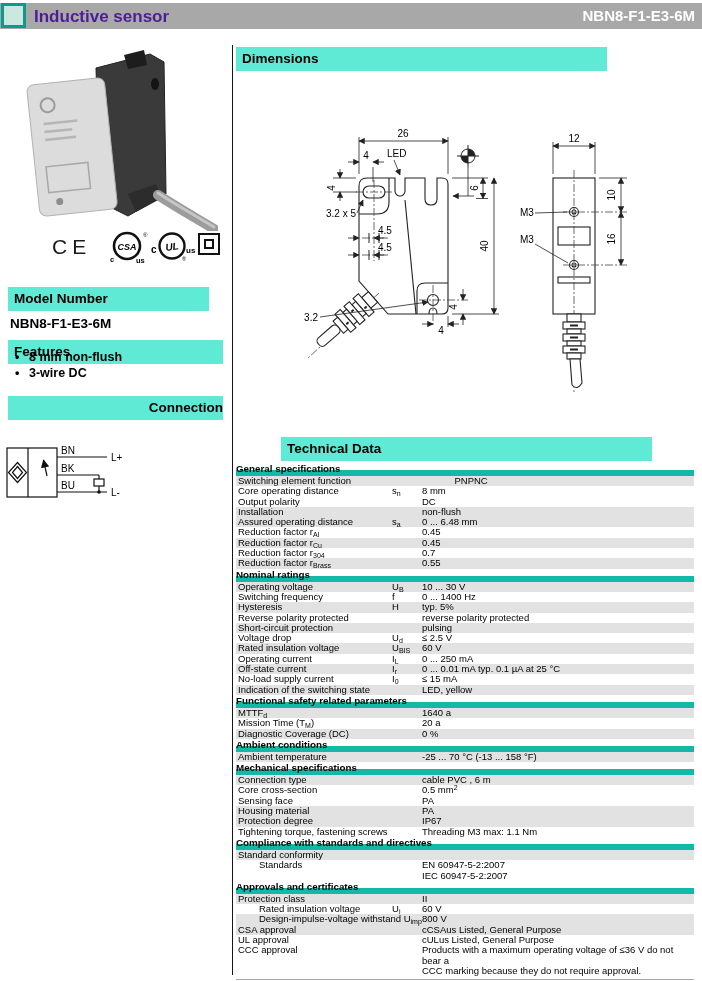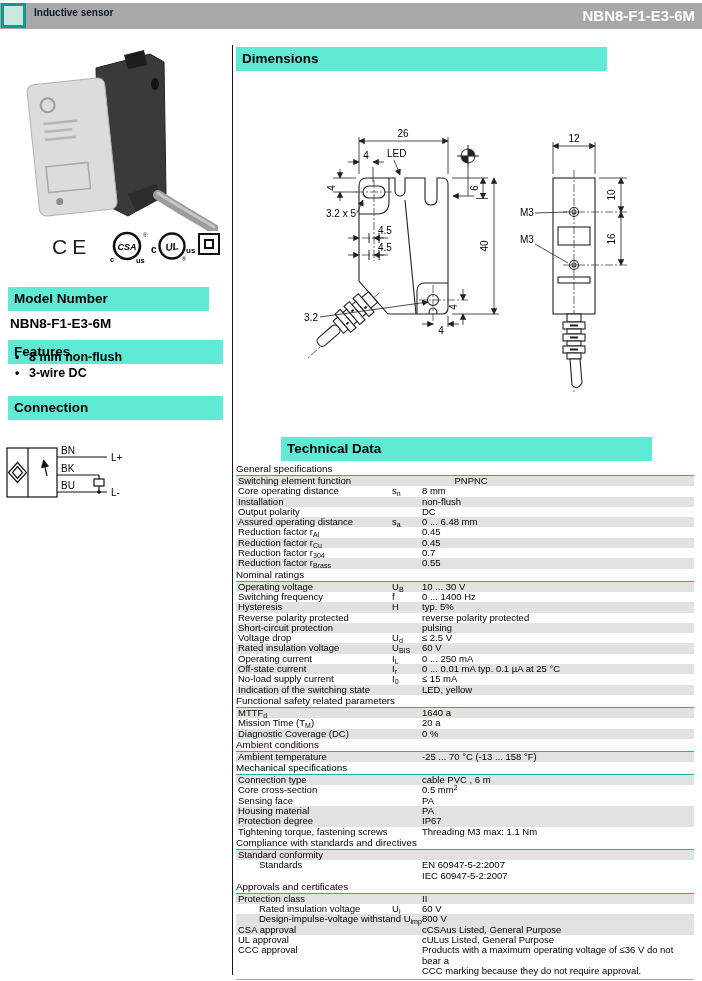--- a/index.html
+++ b/index.html
@@ -1,35 +1,35 @@
 <!DOCTYPE html>
 <html><head>
 <meta charset="utf-8">
 <style>
   html,body{margin:0;padding:0;background:#fff;}
   .page{position:relative;width:702px;height:981px;background:#fff;overflow:hidden;
         font-family:"Liberation Sans",sans-serif;color:#000;}
   
   .topbar{position:absolute;left:0;top:3px;width:702px;height:26px;background:#a8a8a8;}
   .brandbox{position:absolute;left:1px;top:0px;width:19px;height:19px;background:#cbe7e0;border:3px solid #0a9b8d;}
-  .topbar-title{position:absolute;left:34px;top:4px;font-size:10px;font-weight:bold;color:#0f172a;}
+  .topbar-title{position:absolute;left:34px;top:4px;font-size:17px;font-weight:bold;color:#4c1d95;}
   .topbar-model{position:absolute;right:7px;top:4px;font-size:15px;font-weight:bold;color:#fff;}
   
   .secbar{position:absolute;background:#5eead4;height:24px;line-height:24px;padding-left:6px;
           font-size:13.5px;font-weight:bold;box-sizing:border-box;}
   .divider{position:absolute;left:232px;top:45px;width:1px;height:930px;background:#161616;}
   
   .model-value{position:absolute;left:10px;top:316px;font-size:13.5px;font-weight:bold;}
   .features-list{position:absolute;left:8px;top:347px;width:215px;margin:2px;padding:0;list-style:none;}
   .features-list li{font-size:12.5px;font-weight:bold;line-height:16px;}
   .features-list li::before{content:"•";display:inline-block;width:14px;padding-left:5px;}
   svg text{font-family:"Liberation Sans",sans-serif;}
   
   .tech-table{position:absolute;left:236px;top:463px;width:458px;border-bottom:1px solid #a9a9a9;padding-bottom:3px;}
-  .tsec{font-size:9.8px;font-weight:normal;line-height:12px;height:13px;border-bottom:1px solid #14b8a6;box-sizing:border-box;}
+  .tsec{font-size:9.8px;font-weight:bold;line-height:12px;height:13px;border-bottom:6px solid #14b8a6;box-sizing:border-box;}
   .trow{min-height:10.3px;line-height:10.3px;font-size:9.5px;}
   .trow.shade{background:#e2e2e2;}
   .tlab{display:inline-block;width:156px;padding-left:2px;box-sizing:border-box;white-space:nowrap;vertical-align:top;}
   .tlab.ind2{padding-left:23px;}
   .tsym{display:inline-block;width:30px;white-space:nowrap;vertical-align:top;}
   .tval{display:inline-block;width:270px;white-space:pre-line;vertical-align:top;}
   .tval2{display:inline-block;vertical-align:top;}
   sub{font-size:7px;vertical-align:-2px;line-height:0;}
   sup{font-size:7px;vertical-align:3px;line-height:0;}
 </style>
@@ -86,21 +86,21 @@
 
   <div class="secbar" style="left:8px;top:287px;width:201px;">Model Number</div>
   <div class="model-value">NBN8-F1-E3-6M</div>
 
   <div class="secbar" style="left:8px;top:340px;width:215px;">Features</div>
   <ul class="features-list">
       <li>8 mm non-flush</li>
       <li>3-wire DC</li>
     </ul>
 
-  <div class="secbar" style="left:8px;top:396px;width:215px;">Connection</div>
+  <div class="secbar" style="left:8px;top:396px;width:215px;text-align:right;">Connection</div>
 
   <svg style="position:absolute;left:0;top:425px;" width="230" height="85" viewBox="0 0 230 85">
     <defs>
       <marker id="warr" viewBox="0 0 10 10" refX="9" refY="5" markerWidth="7" markerHeight="7" orient="auto-start-reverse">
         <path d="M0,0 L10,5 L0,10 Z" fill="#111"></path>
       </marker>
     </defs>
     <g fill="none" stroke="#111" stroke-width="1.2">
       <rect x="7" y="23" width="50" height="49"></rect>
       <line x1="28" y1="23" x2="28" y2="72"></line>
@@ -302,22 +302,22 @@
     <line x1="299" y1="138" x2="331" y2="137" stroke="#222" stroke-width="0.8"></line>
     <text x="284" y="168" font-size="10">M3</text>
     <line x1="299" y1="169" x2="332" y2="188" stroke="#222" stroke-width="0.8"></line>
   </svg>
 
   <div class="secbar" style="left:236px;top:437px;width:371px;margin-left:45px;">Technical Data</div>
   <div class="tech-table">
       <div class="tsec">General specifications</div>
       <div class="trow shade"><span class="tlab">Switching element function</span><span class="tsym"></span><span class="tval" style="width: 52px; text-align: right;">PNP</span><span class="tval2">NC</span></div>
       <div class="trow"><span class="tlab">Core operating distance</span><span class="tsym">s<sub>n</sub></span><span class="tval">8 mm</span></div>
+      <div class="trow"><span class="tlab">Output polarity</span><span class="tsym"></span><span class="tval">DC</span></div>
       <div class="trow shade"><span class="tlab">Installation</span><span class="tsym"></span><span class="tval">non-flush</span></div>
-      <div class="trow"><span class="tlab">Output polarity</span><span class="tsym"></span><span class="tval">DC</span></div>
       <div class="trow shade"><span class="tlab">Assured operating distance</span><span class="tsym">s<sub>a</sub></span><span class="tval">0 ... 6.48 mm</span></div>
       <div class="trow"><span class="tlab">Reduction factor r<sub>Al</sub></span><span class="tsym"></span><span class="tval">0.45</span></div>
       <div class="trow shade"><span class="tlab">Reduction factor r<sub>Cu</sub></span><span class="tsym"></span><span class="tval">0.45</span></div>
       <div class="trow"><span class="tlab">Reduction factor r<sub>304</sub></span><span class="tsym"></span><span class="tval">0.7</span></div>
       <div class="trow shade"><span class="tlab">Reduction factor r<sub>Brass</sub></span><span class="tsym"></span><span class="tval">0.55</span></div>
       <div class="tsec">Nominal ratings</div>
       <div class="trow shade"><span class="tlab">Operating voltage</span><span class="tsym">U<sub>B</sub></span><span class="tval">10 ... 30 V</span></div>
       <div class="trow"><span class="tlab">Switching frequency</span><span class="tsym">f</span><span class="tval">0 ... 1400 Hz</span></div>
       <div class="trow shade"><span class="tlab">Hysteresis</span><span class="tsym">H</span><span class="tval">typ. 5%</span></div>
       <div class="trow"><span class="tlab">Reverse polarity protected</span><span class="tsym"></span><span class="tval">reverse polarity protected</span></div>

